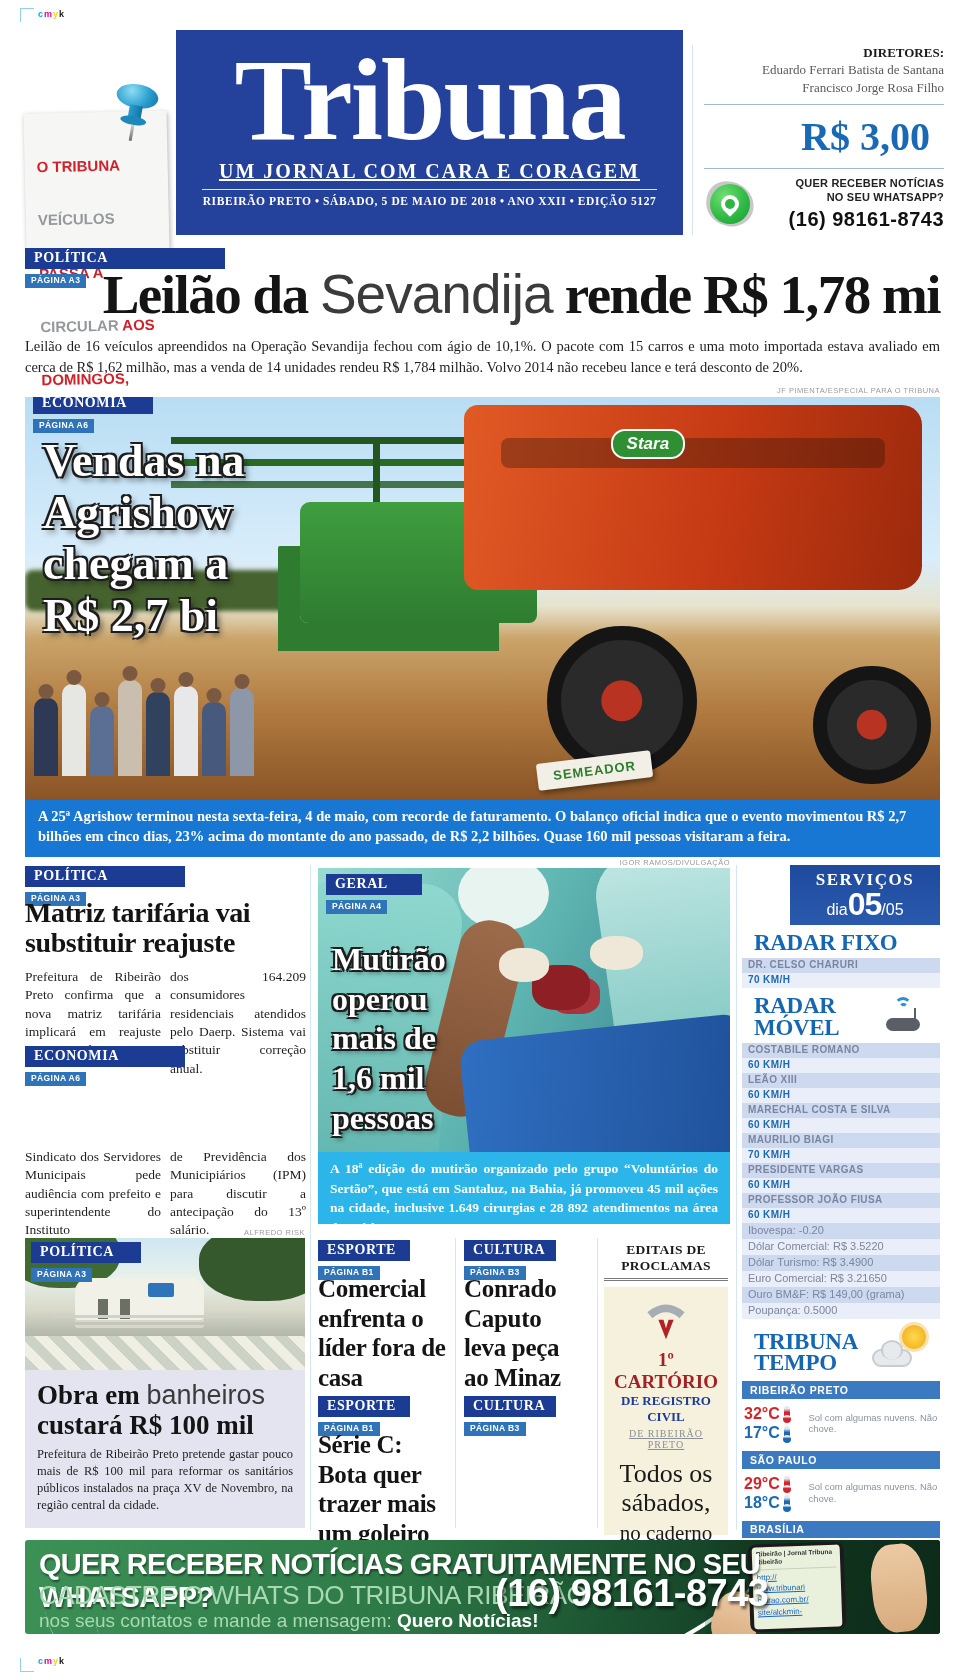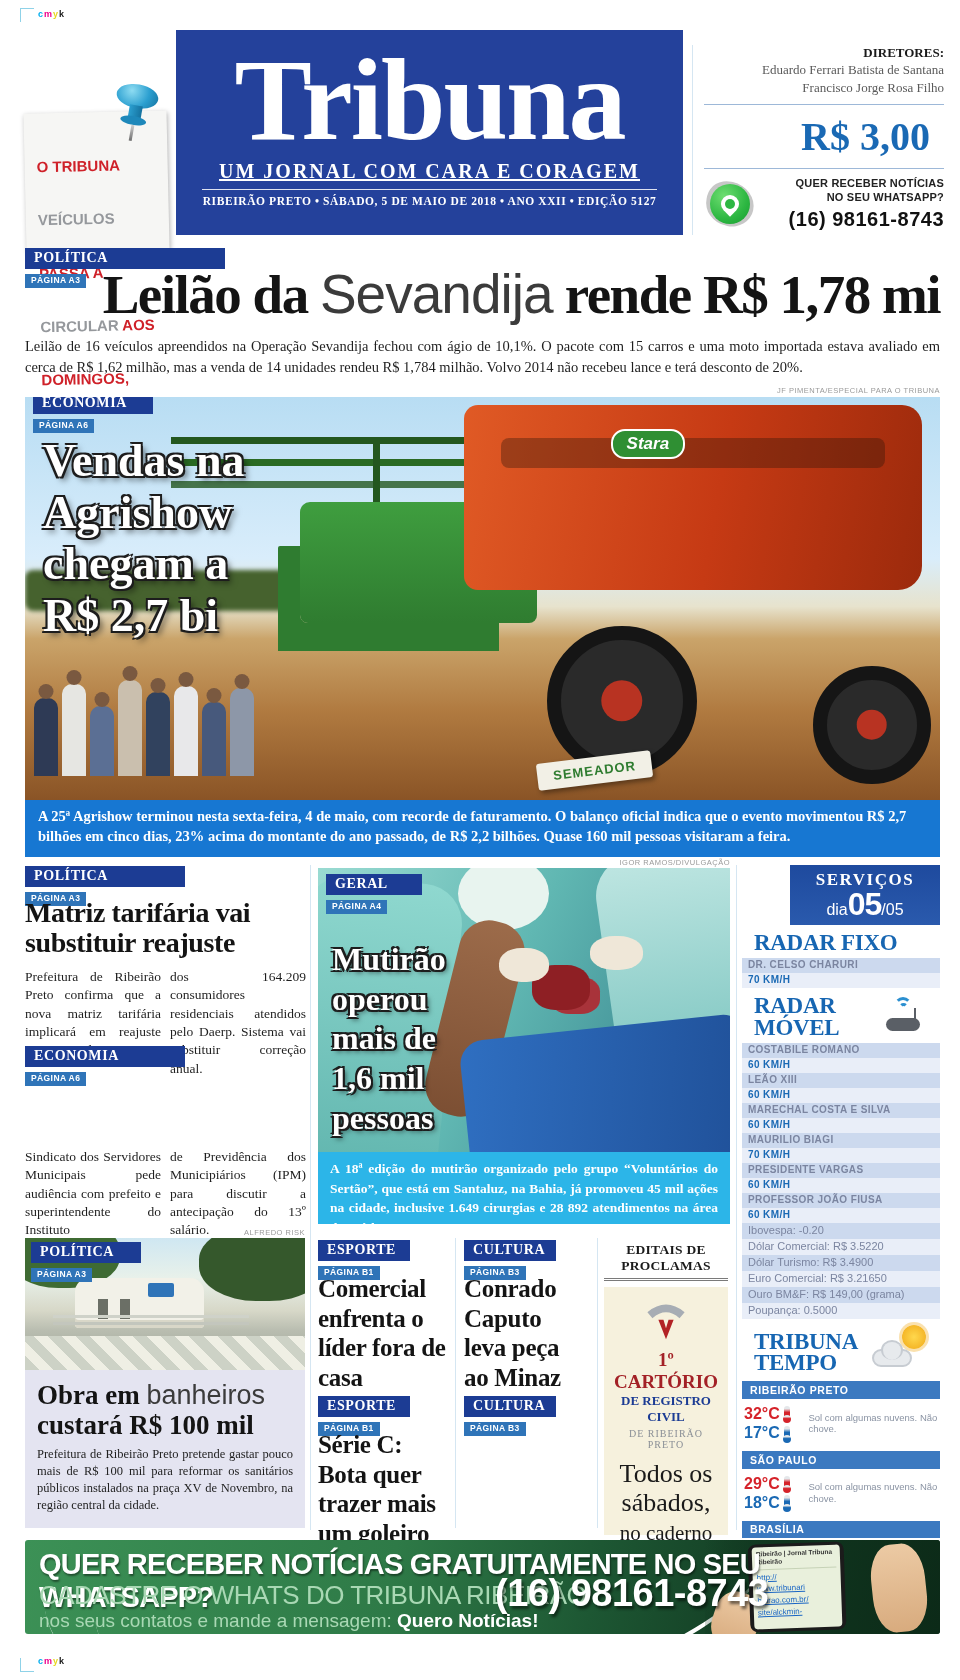--- a/index.html
+++ b/index.html
@@ -142,21 +142,21 @@
   .obra-h1 { font:bold 27px/1.12 "Liberation Serif", serif; color:#141414; white-space:pre-wrap; }
   .obra-h1 .thin { font-family:"Liberation Sans", sans-serif; font-weight:400; color:#3b3b3b; }
   .obra-body { font:12.5px/1.34 "Liberation Serif", serif; color:#1f1f1f; text-align:justify; margin-top:6px; }
 
   .mini-head { font:bold 25px/1.18 "Liberation Serif", serif; color:#141414; letter-spacing:-.3px; }
 
   .editais-title { font:bold 13.5px "Liberation Serif", serif; color:#1a1a1a; letter-spacing:.3px; text-align:center; border-bottom:3px double #7a7a7a; padding-bottom:4px; }
   .editais-box { background:#f6f1dd; text-align:center; padding:10px 6px 8px; margin-top:6px; height:248px; }
   .ed-l1 { font:bold 19px "Liberation Serif", serif; color:#a32126; margin-top:4px; }
   .ed-l2 { font:bold 13px "Liberation Serif", serif; color:#1c3c94; }
-  .ed-l3 { font:10px "Liberation Serif", serif; color:#8a8f96; letter-spacing:1px; margin-top:3px; }
+  .ed-l3 { font:10px "Liberation Serif", serif; color:#8a8f96; letter-spacing:1px; margin-top:3px;text-decoration:underline; }
   .ed-l4 { font:26px/1.1 "Liberation Serif", serif; color:#1a1a1a; margin-top:10px; }
   .ed-l5 { font:26px/1.1 "Liberation Serif", serif; color:#1a1a1a; }
   .ed-l6 { font:21px/1.2 "Liberation Serif", serif; color:#1a1a1a; margin-top:4px; }
   .ed-l7 { font:bold italic 23px/1.1 "Liberation Serif", serif; color:#1a1a1a; }
   .ed-swoosh { width:84px; height:10px; border-bottom:3px solid #b22225; border-radius:50%; margin:0 auto; }
 
   
   .banner { left:25px; top:1540px; width:915px; height:94px; background:linear-gradient(100deg,#3c9156 0%,#2e7a47 40%,#1d5733 62%,#123a22 82%,#0e2f1b 100%); overflow:hidden; border-radius:3px; }
   .bn-swoosh1 { position:absolute; right:140px; top:-160px; width:760px; height:340px; border-radius:50%; border-bottom:6px solid #fff; transform:rotate(-9deg); }
   .bn-swoosh2 { position:absolute; right:90px; top:-150px; width:760px; height:340px; border-radius:50%; border-bottom:2px solid rgba(255,255,255,.8); transform:rotate(-9deg); }

